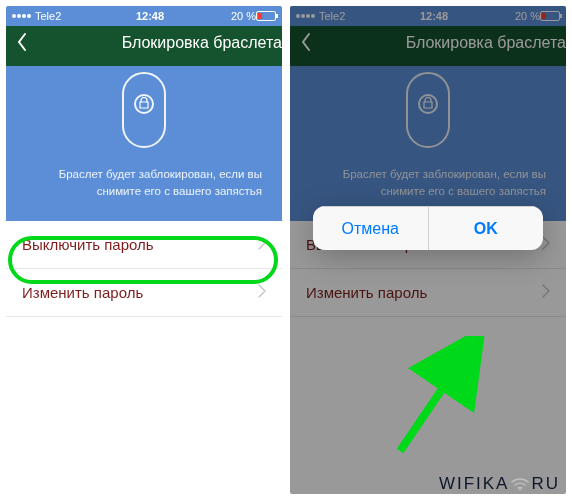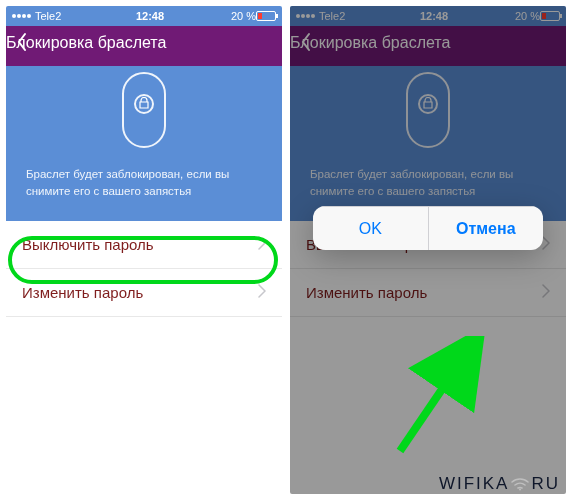--- a/index.html
+++ b/index.html
@@ -41,36 +41,36 @@
   .status-right { position:absolute; right:6px; display:flex; align-items:center; }
   .sig-dots { display:flex; gap:1px;}
   .sig-dots span { width:4px; height:4px; border-radius:50%; background:#fff; display:inline-block;}
   .battery {
     width:20px; height:10px; border:1px solid #fff; border-radius:2px; position:relative;
   }
   .battery::after { content:""; position:absolute; right:-3px; top:2px; width:2px; height:4px; background:#fff;}
   .battery-fill { position:absolute; left:1px; top:1px; bottom:1px; width:20%; background:#ff3b30;}
   
   .header {
-    background: #701a75;
+    background: #14532d;
     color: #fff;
-    text-align: left;
+    text-align: right;
     padding: 8px 0 14px;
     position: relative;
   }
   .back-chev {
     position:absolute; left:10px; top:6px;
     width:12px; height:20px;
   }
   .back-chev svg { width:12px; height:20px; }
   .title { font-size:16px; font-weight:400;}
   
   .hero {
     background:#5b8ed6;
-    text-align:left;
+    text-align:right;
     padding: 6px 20px 20px;
     color:#fff;
   }
   .bracelet {
     width:44px; height:76px;
     border:2px solid rgba(255,255,255,0.9);
     border-radius:22px;
     margin:0 auto 18px;
     position:relative;
   }
@@ -280,22 +280,22 @@
         <span class="chev-right">
           <svg viewBox="0 0 8 14">
               <path d="M1 1 L7 7 L1 13" stroke-width="1.5" fill="none" stroke-linecap="round"></path>
             </svg>
         </span>
       </div>
     </div>
     <div class="dimmer"></div>
     <div class="dialog">
       <div class="dialog-btns">
+        <div class="dialog-btn">Отмена</div>
         <div class="dialog-btn">OK</div>
-        <div class="dialog-btn">Отмена</div>
       </div>
     </div>
 
     <svg class="arrow" style="left:100px; top:330px; width:110px; height:120px;" viewBox="0 0 110 120">
       <defs>
         <marker id="ah" markerWidth="10" markerHeight="10" refX="6" refY="5" orient="auto">
           <path d="M0,0 L10,5 L0,10 z" fill="#00d81a"></path>
         </marker>
       </defs>
       <path d="M10,115 L78,15" stroke="#00d81a" stroke-width="8" fill="none" marker-end="url(#ah)"></path>

